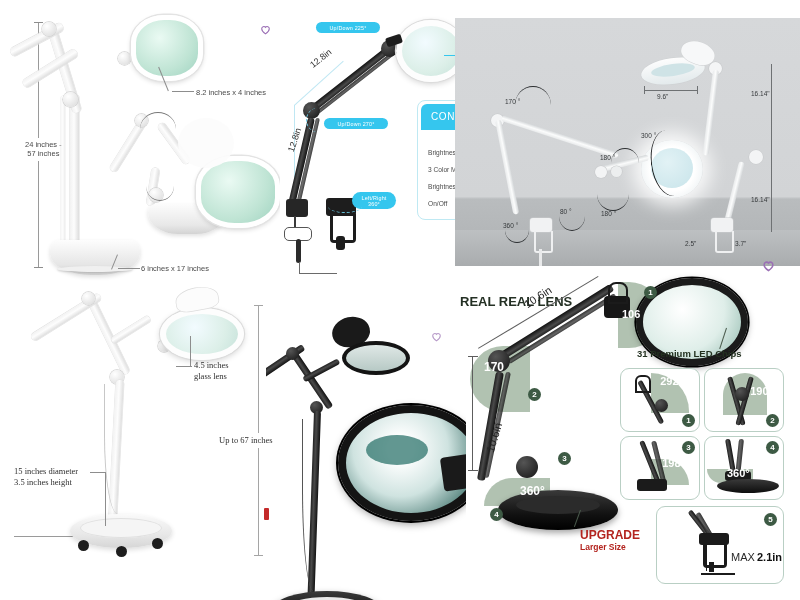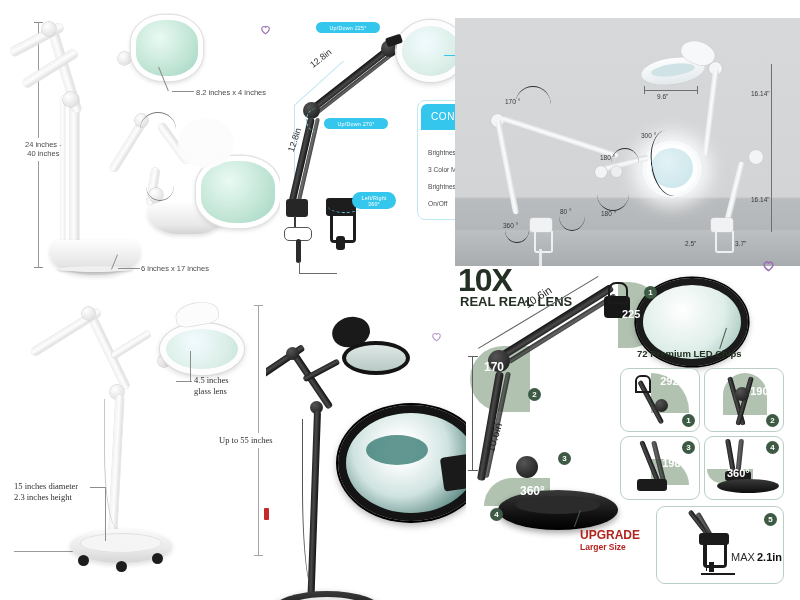--- a/index.html
+++ b/index.html
@@ -56,21 +56,21 @@
 <body>
 
 <div class="stage">
 
   <div class="panel" style="left:0;top:0;width:280px;height:290px;">
 
     <div class="ln vline" style="left:38px;top:22px;height:245px;background:#9a9a9a;"></div>
     <div class="ln hline" style="left:34px;top:22px;width:9px;"></div>
     <div class="ln hline" style="left:34px;top:267px;width:9px;"></div>
     <div class="lbl" style="left:22px;top:138px;background:#fff;padding:2px 3px;text-align:center;">24 inches -
-40 inches</div>
+57 inches</div>
 
     <div class="arm" style="left:70px;top:95px;width:9px;height:160px;border-radius:3px;"></div>
     <div class="arm" style="left:61px;top:96px;width:4px;height:150px;opacity:.55;"></div>
 
     <div style="position:absolute;left:50px;top:240px;width:90px;height:35px;border-radius:10px 10px 46% 46%/10px 10px 60% 60%;
                 background:linear-gradient(180deg,#fdfdfd,#e6e6e6 70%,#cfcfcf);box-shadow:0 2px 4px rgba(0,0,0,.13);"></div>
     <div style="position:absolute;left:57px;top:266px;width:76px;height:6px;border-radius:50%;background:#f0f0f0;box-shadow:0 1px 2px rgba(0,0,0,.15);"></div>
 
     <div class="arm" style="left:48px;top:30px;width:9px;height:86px;transform:rotate(-17deg);transform-origin:50% 0;"></div>
     <div class="arm" style="left:58px;top:26px;width:9px;height:58px;transform:rotate(62deg);transform-origin:50% 0;"></div>
@@ -213,21 +213,20 @@
 
     <div class="plbl" style="left:105px;top:190px;">80 °</div>
     <div style="position:absolute;left:104px;top:198px;width:26px;height:14px;border-bottom:1.3px solid #2b2e30;border-radius:0 0 50% 50%/0 0 100% 100%;"></div>
 
     <div class="plbl" style="left:48px;top:204px;">360 °</div>
     <div style="position:absolute;left:50px;top:212px;width:24px;height:12px;border-bottom:1.3px solid #2b2e30;border-radius:0 0 50% 50%/0 0 100% 100%;"></div>
   </div>
 
   <div class="panel" style="left:440px;top:260px;width:360px;height:340px;">
 
-    <div class="tenx" style="left:18px;top:2px;font-size:32px;">10X</div>
     <div class="tenx" style="left:20px;top:34px;font-size:13px;letter-spacing:0;">REAL REAL LENS</div>
 
     <div class="fan" style="left:178px;top:22px;width:44px;height:66px;border-radius:0 44px 44px 0;"></div>
     <div class="fan" style="left:30px;top:86px;width:60px;height:66px;border-radius:60px 0 0 60px;"></div>
     <div class="fan" style="left:44px;top:218px;width:66px;height:28px;border-radius:66px 0 0 0;"></div>
 
     <div class="armk" style="left:58px;top:96px;width:8px;height:130px;transform:rotate(-122deg);transform-origin:50% 0;"></div>
     <div class="armk" style="left:66px;top:102px;width:5px;height:126px;transform:rotate(-122deg);transform-origin:50% 0;opacity:.85;"></div>
     <div class="jointk" style="left:48px;top:90px;width:22px;height:22px;"></div>
     <div class="armk" style="left:56px;top:112px;width:8px;height:110px;transform:rotate(10deg);transform-origin:50% 0;"></div>
@@ -244,31 +243,31 @@
     <div style="position:absolute;left:76px;top:236px;width:84px;height:18px;border-radius:50%;background:#2b2b2b;"></div>
 
     <div class="lbl" style="left:82px;top:40px;font-size:11px;color:#232323;transform:rotate(-33deg);transform-origin:0 0;">10.6in</div>
     <div class="lbl" style="left:44px;top:190px;font-size:11px;color:#232323;transform:rotate(-73deg);transform-origin:0 0;">10.6in</div>
 
     <div class="ln" style="left:32px;top:96px;width:1px;height:114px;background:#5d5d5d;"></div>
     <div class="ln hline" style="left:28px;top:96px;width:10px;background:#5d5d5d;"></div>
     <div class="ln hline" style="left:28px;top:210px;width:10px;background:#5d5d5d;"></div>
     <div class="ln" style="left:38px;top:88px;width:140px;height:1px;background:#5d5d5d;transform:rotate(-31deg);transform-origin:0 0;"></div>
 
-    <div style="position:absolute;left:182px;top:48px;color:#fff;font-size:11px;font-weight:bold;">225</div>
+    <div style="position:absolute;left:182px;top:48px;color:#fff;font-size:11px;font-weight:bold;">106</div>
     <div style="position:absolute;left:44px;top:100px;color:#fff;font-size:12px;font-weight:bold;">170</div>
     <div style="position:absolute;left:80px;top:224px;color:#fff;font-size:12px;font-weight:bold;">360°</div>
 
     <div class="num" style="left:204px;top:26px;">1</div>
     <div class="num" style="left:88px;top:128px;">2</div>
     <div class="num" style="left:118px;top:192px;">3</div>
     <div class="num" style="left:50px;top:248px;">4</div>
 
     <div class="ln" style="left:286px;top:68px;width:1px;height:22px;background:#4a5a4c;transform:rotate(18deg);transform-origin:50% 0;"></div>
-    <div style="position:absolute;left:197px;top:88px;font-size:9.5px;font-weight:bold;color:#22301f;white-space:nowrap;">72 Premium LED Chips</div>
+    <div style="position:absolute;left:197px;top:88px;font-size:9.5px;font-weight:bold;color:#22301f;white-space:nowrap;">31 Premium LED Chips</div>
 
     <div class="ln" style="left:140px;top:250px;width:1px;height:18px;background:#4a5a4c;transform:rotate(20deg);transform-origin:50% 0;"></div>
     <div class="upg" style="left:140px;top:268px;font-size:12px;">UPGRADE</div>
     <div class="upg" style="left:140px;top:282px;font-size:8.5px;">Larger Size</div>
 
     <div class="thumb" style="left:180px;top:108px;width:78px;height:62px;">
       <div class="fan" style="left:30px;top:4px;width:38px;height:40px;border-radius:0 38px 0 0;"></div>
       <div class="armk" style="left:16px;top:12px;width:5px;height:48px;transform:rotate(-28deg);transform-origin:50% 0;"></div>
       <div style="position:absolute;left:14px;top:6px;width:12px;height:14px;border:2px solid #1b1b1b;border-radius:6px 6px 0 0;"></div>
       <div class="jointk" style="left:34px;top:30px;width:13px;height:13px;"></div>
@@ -311,21 +310,21 @@
       <div style="position:absolute;left:46px;top:36px;width:18px;height:22px;border:3px solid #1b1b1b;border-top:none;border-radius:0 0 4px 4px;"></div>
       <div style="position:absolute;left:52px;top:55px;width:5px;height:10px;background:#1b1b1b;"></div>
       <div style="position:absolute;left:44px;top:66px;width:34px;height:1.5px;background:#1b1b1b;"></div>
       <div style="position:absolute;left:49px;top:38px;width:1.4px;height:26px;background:#1b1b1b;"></div>
       <div style="position:absolute;left:74px;top:44px;font-size:11px;color:#2a2a2a;">MAX</div>
       <div style="position:absolute;left:100px;top:44px;font-size:11px;font-weight:bold;color:#111;">2.1in</div>
       <div class="num" style="right:6px;top:6px;">5</div>
     </div>
   </div>
 
-  <div class="panel" style="left:0;top:293px;width:270px;height:305px;">
+  <div class="panel" style="left:0;top:278px;width:270px;height:305px;">
 
     <div class="arm" style="left:86px;top:20px;width:8px;height:84px;transform:rotate(-26deg);transform-origin:50% 0;"></div>
     <div class="arm" style="left:96px;top:18px;width:8px;height:80px;transform:rotate(58deg);transform-origin:50% 0;"></div>
     <div class="joint" style="left:82px;top:14px;width:13px;height:13px;"></div>
     <div class="joint" style="left:110px;top:92px;width:14px;height:14px;"></div>
     <div class="arm" style="left:116px;top:102px;width:8px;height:148px;transform:rotate(3deg);transform-origin:50% 0;"></div>
     <div class="arm" style="left:146px;top:40px;width:7px;height:44px;transform:rotate(58deg);transform-origin:50% 0;"></div>
     <div class="joint" style="left:158px;top:62px;width:12px;height:12px;"></div>
 
     <div class="lensRing" style="left:160px;top:30px;width:72px;height:40px;border-radius:50%;"></div>
@@ -342,27 +341,27 @@
     <div style="position:absolute;left:152px;top:260px;width:11px;height:11px;border-radius:50%;background:#1d1d1d;"></div>
 
     <div class="ln hline" style="left:176px;top:88px;width:16px;"></div>
     <div class="ln vline" style="left:190px;top:58px;height:30px;"></div>
     <div class="lbl serif" style="left:194px;top:82px;">4.5 inches
 glass lens</div>
 
     <div class="ln hline" style="left:90px;top:194px;width:16px;"></div>
     <div class="ln vline" style="left:105px;top:194px;height:54px;"></div>
     <div class="lbl serif" style="left:14px;top:188px;">15 inches diameter
-2.3 inches height</div>
+3.5 inches height</div>
   </div>
 
   <div class="ln vline" style="left:258px;top:305px;height:250px;background:#a5a5a5;"></div>
   <div class="ln hline" style="left:254px;top:305px;width:9px;background:#a5a5a5;"></div>
   <div class="ln hline" style="left:254px;top:555px;width:9px;background:#a5a5a5;"></div>
-  <div class="lbl serif" style="left:216px;top:433px;background:#fff;padding:2px 3px;">Up to 55 inches</div>
+  <div class="lbl serif" style="left:216px;top:433px;background:#fff;padding:2px 3px;">Up to 67 inches</div>
 
   <div class="panel" style="left:266px;top:295px;width:200px;height:305px;">
 
     <div class="armk" style="left:24px;top:58px;width:7px;height:66px;transform:rotate(-34deg);transform-origin:50% 0;"></div>
     <div class="armk" style="left:34px;top:52px;width:7px;height:68px;transform:rotate(56deg);transform-origin:50% 0;"></div>
     <div class="jointk" style="left:20px;top:52px;width:13px;height:13px;"></div>
     <div class="jointk" style="left:44px;top:106px;width:13px;height:13px;"></div>
     <div class="armk" style="left:48px;top:116px;width:7px;height:194px;transform:rotate(2deg);transform-origin:50% 0;"></div>
     <div class="armk" style="left:70px;top:66px;width:6px;height:40px;transform:rotate(62deg);transform-origin:50% 0;"></div>
 

